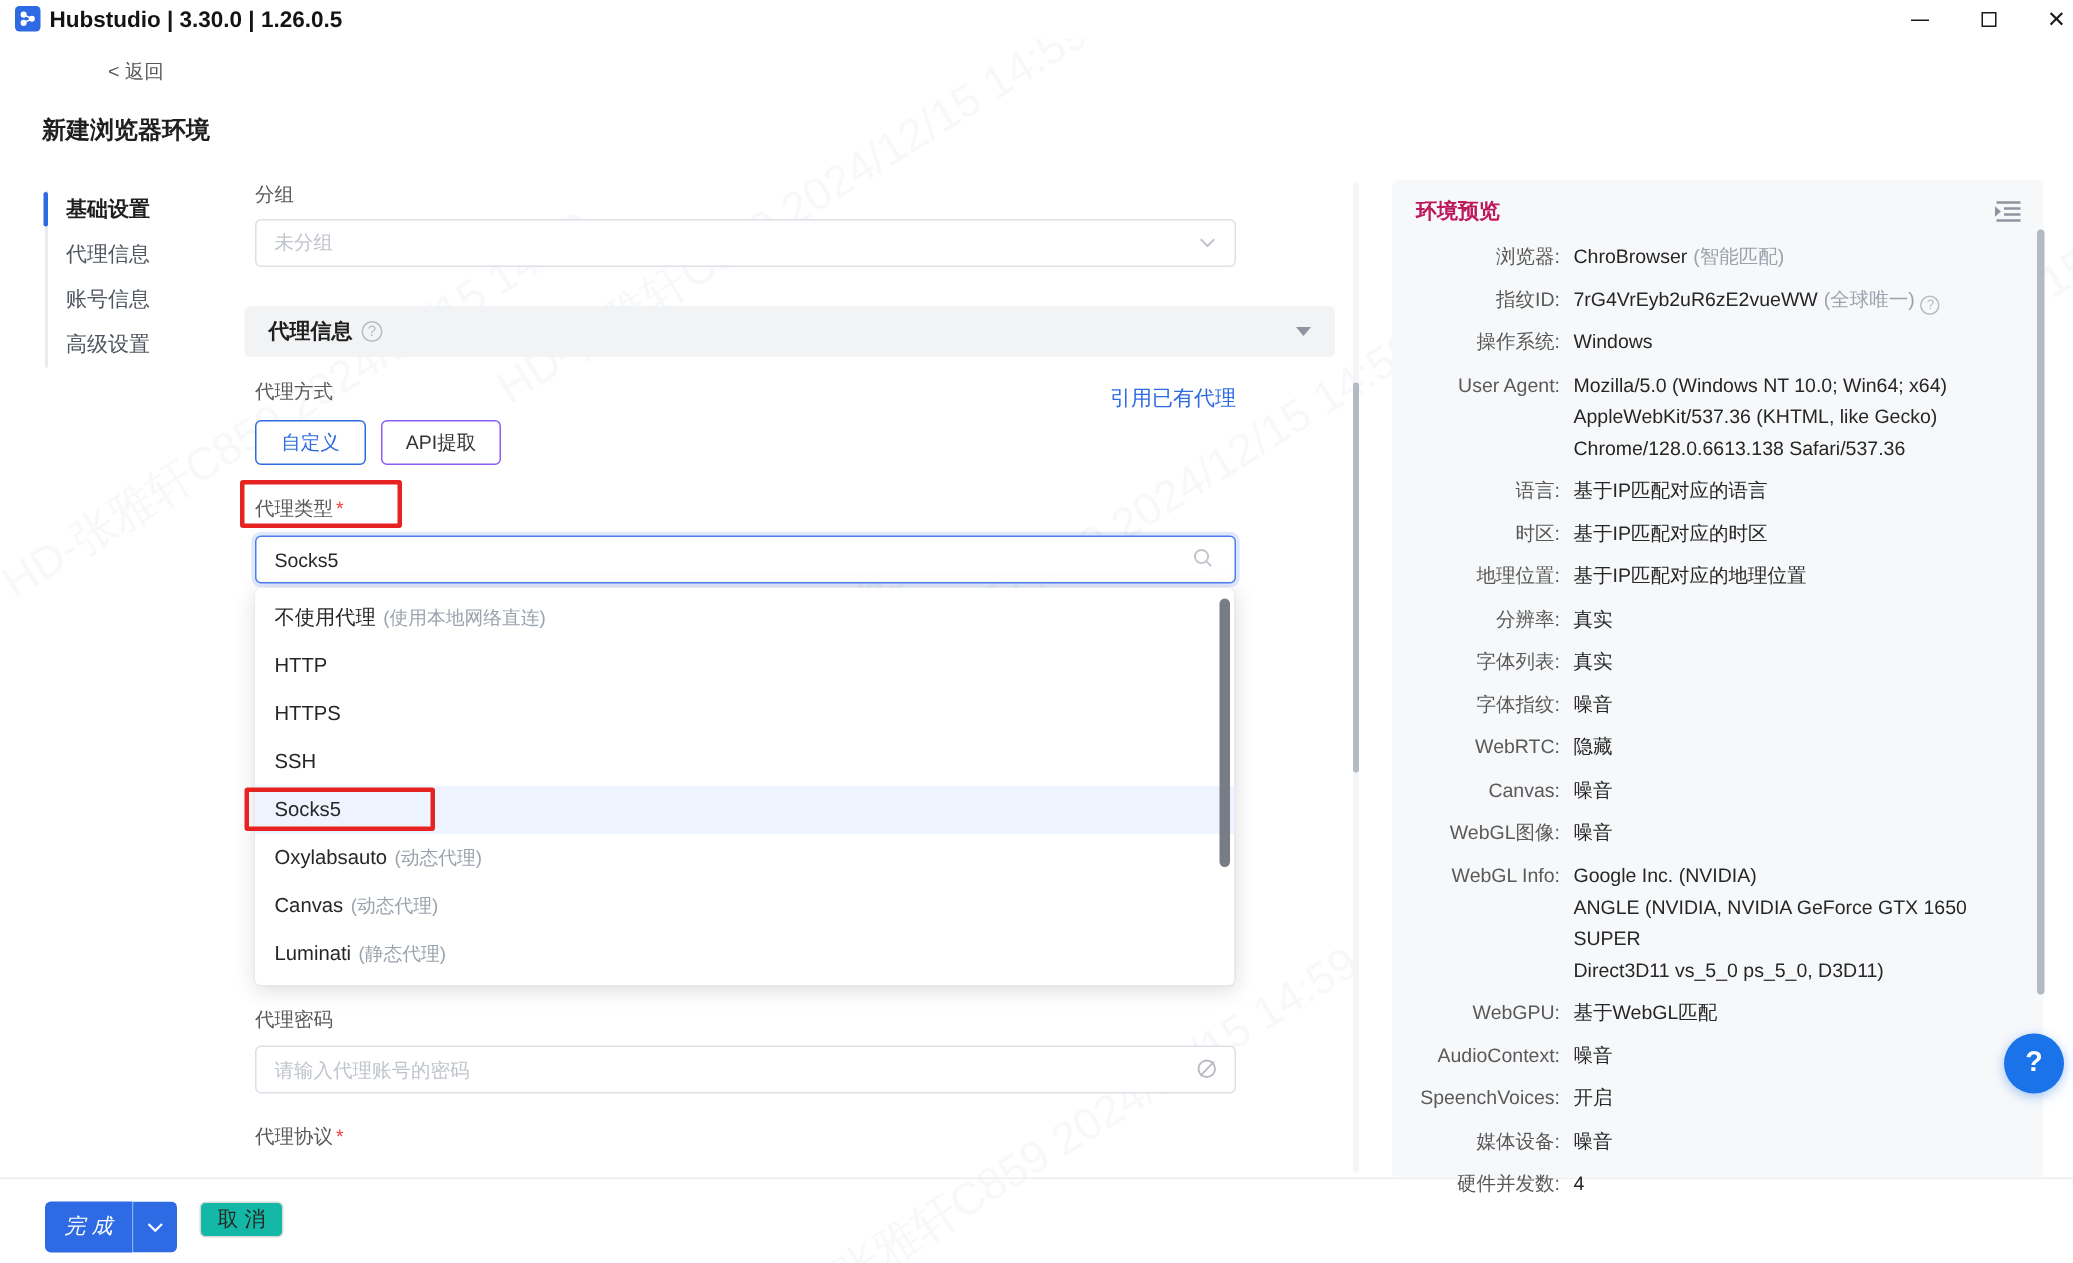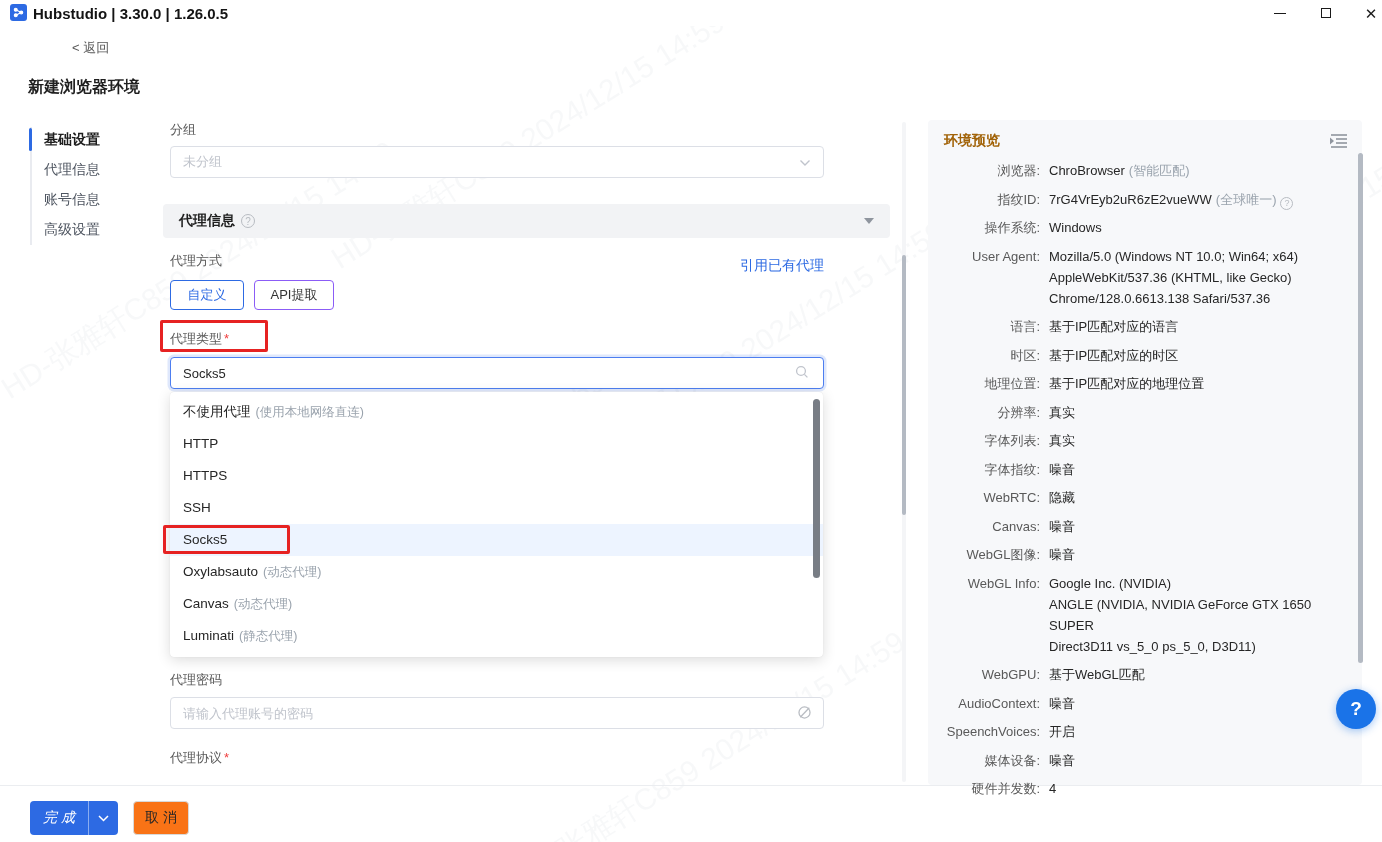--- a/index.html
+++ b/index.html
@@ -72,38 +72,38 @@
   .dd-scrollthumb { position:absolute; right:3px; top:7px; width:7px; height:179px; background:#787d85; border-radius:4px; }
 
   .eye-icon-wrap { position:absolute; left:796px; top:704px; z-index:2; }
 
   
   .content-sb-track { position:absolute; left:902px; top:122px; width:4px; height:660px; background:#f4f5f7; border-radius:2px; }
   .content-sb-thumb { position:absolute; left:902px; top:255px; width:4px; height:260px; background:#b4bac3; border-radius:2px; }
 
   
   .panel { position:absolute; left:928px; top:120px; width:434px; height:665px; background:#f7f8fa; border-radius:4px; z-index:1; }
-  .panel-header { position:absolute; left:16px; top:12px; font-size:14px; font-weight:700; color:#a16207; }
+  .panel-header { position:absolute; left:16px; top:12px; font-size:14px; font-weight:700; color:#be185d; }
   .panel-collapse { position:absolute; right:14px; top:13px; cursor:pointer; }
   .panel-rows { position:absolute; left:12px; top:40px; width:410px; }
   .p-row { display:flex; align-items:flex-start; margin-bottom:7.5px; }
   .p-label { flex:0 0 100px; text-align:right; font-size:13px; color:#595959; line-height:21px; white-space:nowrap; }
   .p-val { margin-left:9px; font-size:13px; color:#262626; line-height:21px; }
   .p-note { color:#9aa3ad; margin-left:4px; }
   .p-line { display:block; }
   .q-icon.sm { width:13px; height:13px; font-size:9px; vertical-align:-2px; margin-left:4px; }
 
   
   .footer-line { position:absolute; left:0; top:785px; width:1382px; border-top:1px solid #ebedf0; }
   .btn-finish { position:absolute; left:30px; top:801px; width:58px; height:34px; background:#2d6ae3; color:#fff;
                 font-size:14px; border:none; border-radius:4px 0 0 4px; cursor:pointer; font-family:inherit;font-style:italic; }
   .btn-finish-arrow { position:absolute; left:88px; top:801px; width:30px; height:34px; background:#2d6ae3; color:#fff;
                       border:none; border-left:1px solid rgba(255,255,255,.45); border-radius:0 4px 4px 0;
                       cursor:pointer; display:flex; align-items:center; justify-content:center; }
-  .btn-cancel { position:absolute; left:133px; top:801px; width:56px; height:34px; background:#f97316; color:#262626;
+  .btn-cancel { position:absolute; left:133px; top:801px; width:56px; height:24px; background:#14b8a6; color:#262626;
                 font-size:14px; border:1px solid #d9d9d9; border-radius:4px; cursor:pointer; font-family:inherit; }
 
   
   .help-fab { position:absolute; left:1336px; top:689px; width:40px; height:40px; border-radius:50%;
               background:#1a73e8; color:#fff; font-size:19px; font-weight:700; display:flex; align-items:center;
               justify-content:center; box-shadow:0 2px 8px rgba(26,115,232,.4); cursor:pointer; z-index:20; }
   .win-sb-thumb { position:absolute; left:1358px; top:153px; width:5px; height:510px; background:#b4bac3; border-radius:3px; z-index:21; }
 </style>
 </head>
 <body>

